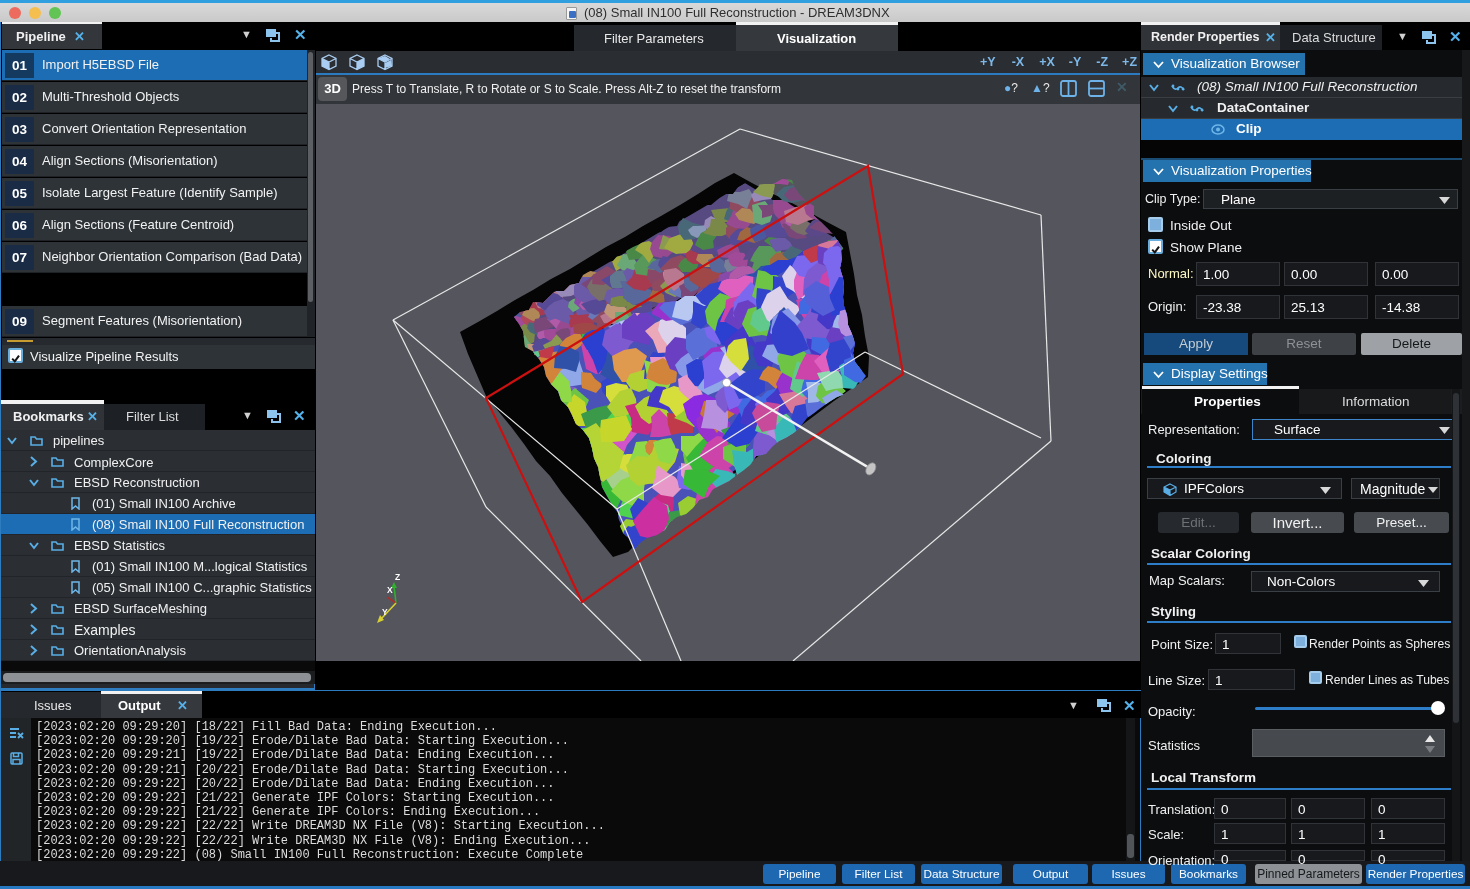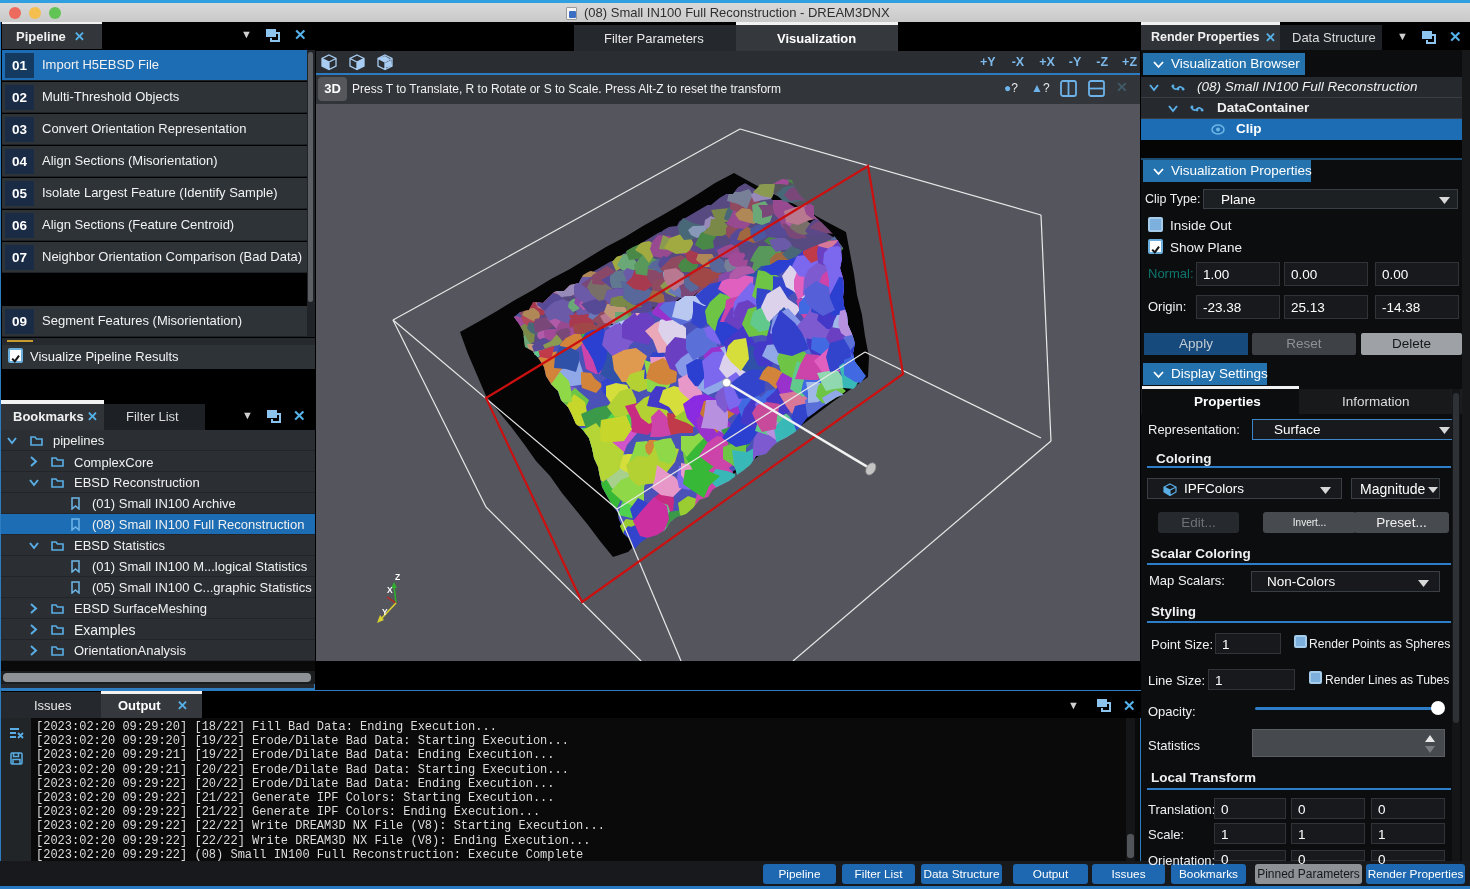--- a/index.html
+++ b/index.html
@@ -731,21 +731,21 @@
   <svg class="abs" style="left:235px;top:7px" width="11" height="7">
         <path d="M0 0 h11 l-5.5 7 z" fill="#d8d8d8"></path>
       </svg>
  </div>
  <div class="abs" style="left:7px;top:195px;width:15px;height:15px;background:#7eb0de;border:2px solid #a5cceb;border-radius:2px"></div>
  <span class="abs" style="left:29px;top:196px;font-size:13.5px;color:#f0f0f0">Inside Out</span>
  <div class="abs" style="left:7px;top:217px;width:15px;height:15px;background:#fff;border:2px solid #6aaede;border-radius:2px"><svg width="11" height="11">
         <path d="M2.2 5.6 l2.6 2.8 l4.2 -5.8" stroke="#151515" stroke-width="2" fill="none"></path>
       </svg></div>
  <span class="abs" style="left:29px;top:218px;font-size:13.5px;color:#f0f0f0">Show Plane</span>
- <span class="abs" style="left:7px;top:244px;font-size:13px;color:#0f766e">Normal:</span>
+ <span class="abs" style="left:7px;top:244px;font-size:13px;color:#fef9c3">Normal:</span>
  <div class="abs" style="left:55px;top:240px;width:84px;height:24px;background:#17191c;border:1px solid #303338">
       <span class="abs" style="left:6px;top:4px;font-size:13.5px;color:#fff">1.00</span>
     </div>
  <div class="abs" style="left:143px;top:240px;width:84px;height:24px;background:#17191c;border:1px solid #303338">
       <span class="abs" style="left:6px;top:4px;font-size:13.5px;color:#fff">0.00</span>
     </div>
  <div class="abs" style="left:234px;top:240px;width:84px;height:24px;background:#17191c;border:1px solid #303338">
       <span class="abs" style="left:6px;top:4px;font-size:13.5px;color:#fff">0.00</span>
     </div>
  <span class="abs" style="left:7px;top:277px;font-size:13px;color:#f0f0f0">Origin:</span>
@@ -795,21 +795,21 @@
         <path d="M0 0 h11 l-5.5 7 z" fill="#d8d8d8"></path>
       </svg>
  </div>
  <div class="abs" style="left:210px;top:456px;width:89px;height:21px;background:#17191c;border:1px solid #3a3f45">
   <span class="abs" style="left:8px;top:2px;font-size:14px;color:#fff">Magnitude</span>
   <svg class="abs" style="left:76px;top:8px" width="10" height="6">
         <path d="M0 0 h10 l-5 6 z" fill="#d8d8d8"></path>
       </svg>
  </div>
  <div class="abs" style="left:17px;top:490px;width:81px;height:21px;background:#26292d;border-radius:3px;text-align:center;line-height:21px;font-size:13.5px;color:#6e7276">Edit...</div>
- <div class="abs" style="left:122px;top:490px;width:93px;height:21px;background:#474b4f;border-radius:3px;text-align:center;line-height:21px;font-size:10px;color:#f0f0f0">Invert...</div>
+ <div class="abs" style="left:110px;top:490px;width:93px;height:21px;background:#474b4f;border-radius:3px;text-align:center;line-height:21px;font-size:15px;color:#f0f0f0">Invert...</div>
  <div class="abs" style="left:213px;top:490px;width:95px;height:21px;background:#474b4f;border-radius:3px;text-align:center;line-height:21px;font-size:13.5px;color:#f0f0f0">Preset...</div>
  <span class="abs" style="left:10px;top:524px;font-size:13.5px;font-weight:bold;color:#f0f0f0">Scalar Coloring</span>
  <div class="abs" style="left:6px;top:541px;width:304px;height:2px;background:#2d7dc8"></div>
  <span class="abs" style="left:8px;top:551px;font-size:13px;color:#f0f0f0">Map Scalars:</span>
  <div class="abs" style="left:110px;top:549px;width:189px;height:21px;background:#17191c;border:1px solid #3a3f45">
   <span class="abs" style="left:15px;top:2px;font-size:13.5px;color:#fff">Non-Colors</span>
   <svg class="abs" style="left:166px;top:8px" width="11" height="7">
         <path d="M0 0 h11 l-5.5 7 z" fill="#d8d8d8"></path>
       </svg>
  </div>

